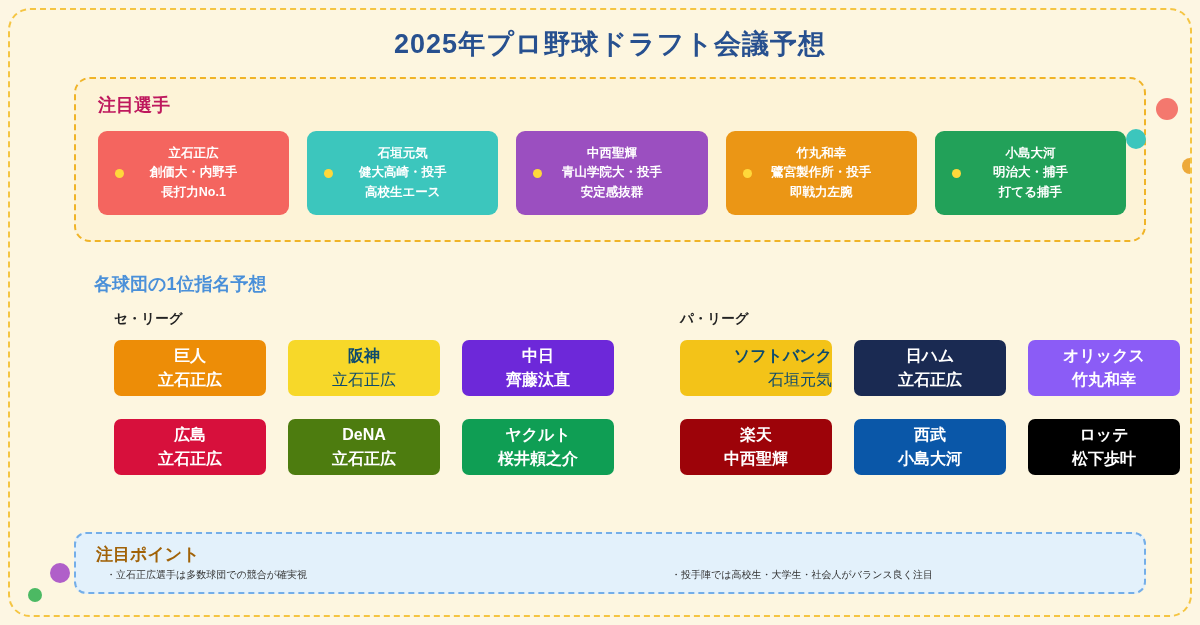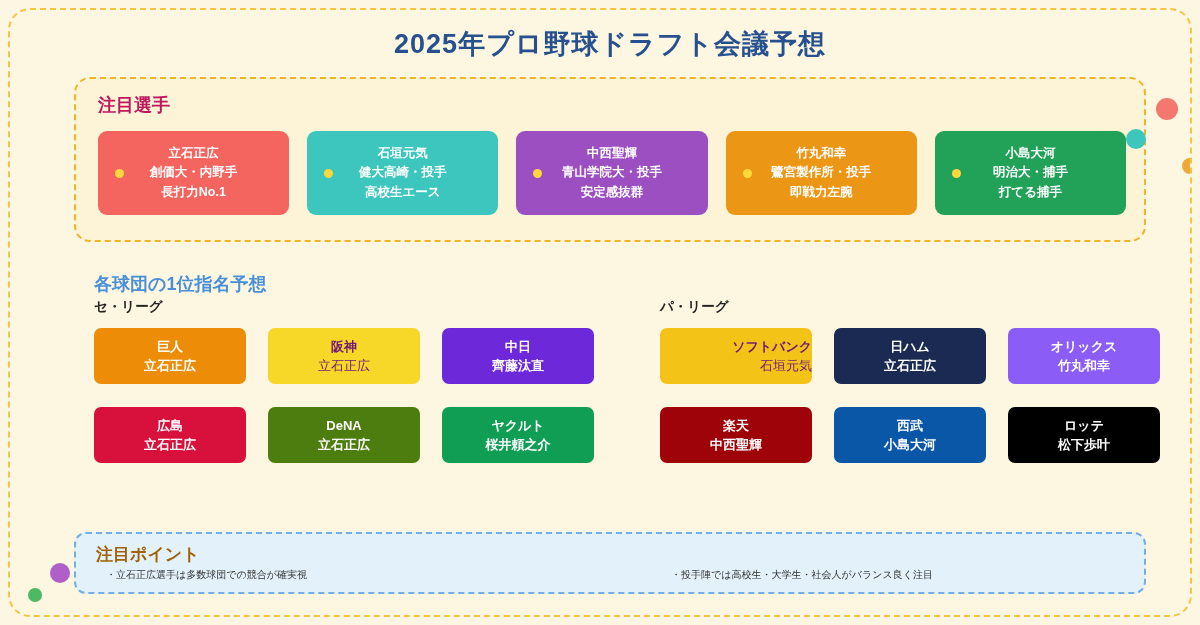--- a/index.html
+++ b/index.html
@@ -110,22 +110,23 @@
   .teams-heading {
     position: absolute;
     left: 84px;
     top: 262px;
     font-size: 18px;
     font-weight: bold;
     color: #4a90d9;
   }
   .league {
     position: absolute;
-    top: 288px;
+    top: 300px;
     width: 500px;
+    margin-left: 20px;
   }
   .league-ce { left: 84px; }
   .league-pa { left: 650px; }
   .league-label {
     font-size: 13.5px;
     font-weight: bold;
     color: #222222;
     margin-bottom: 12px;
   }
   .team-grid {
@@ -133,27 +134,27 @@
     grid-template-columns: repeat(3, 152px);
     gap: 23px 22px;
   }
   .team-card {
     height: 56px;
     border-radius: 7px;
     display: flex;
     flex-direction: column;
     align-items: center;
     justify-content: center;
-    font-size: 13px;
+    font-size: 16px;
     line-height: 1.5;
     color: #ffffff;
   }
   .team-name { font-weight: bold; }
   .team-pick { font-weight: bold; }
-  .team-card.light { color: #701a75; }
+  .team-card.light { color: #0c4a6e; }
   .team-card.light .team-pick { font-weight: normal; }
 
   
   .notes {
     position: absolute;
     left: 64px;
     top: 522px;
     width: 1072px;
     height: 62px;
     background: #e3f1fb;

